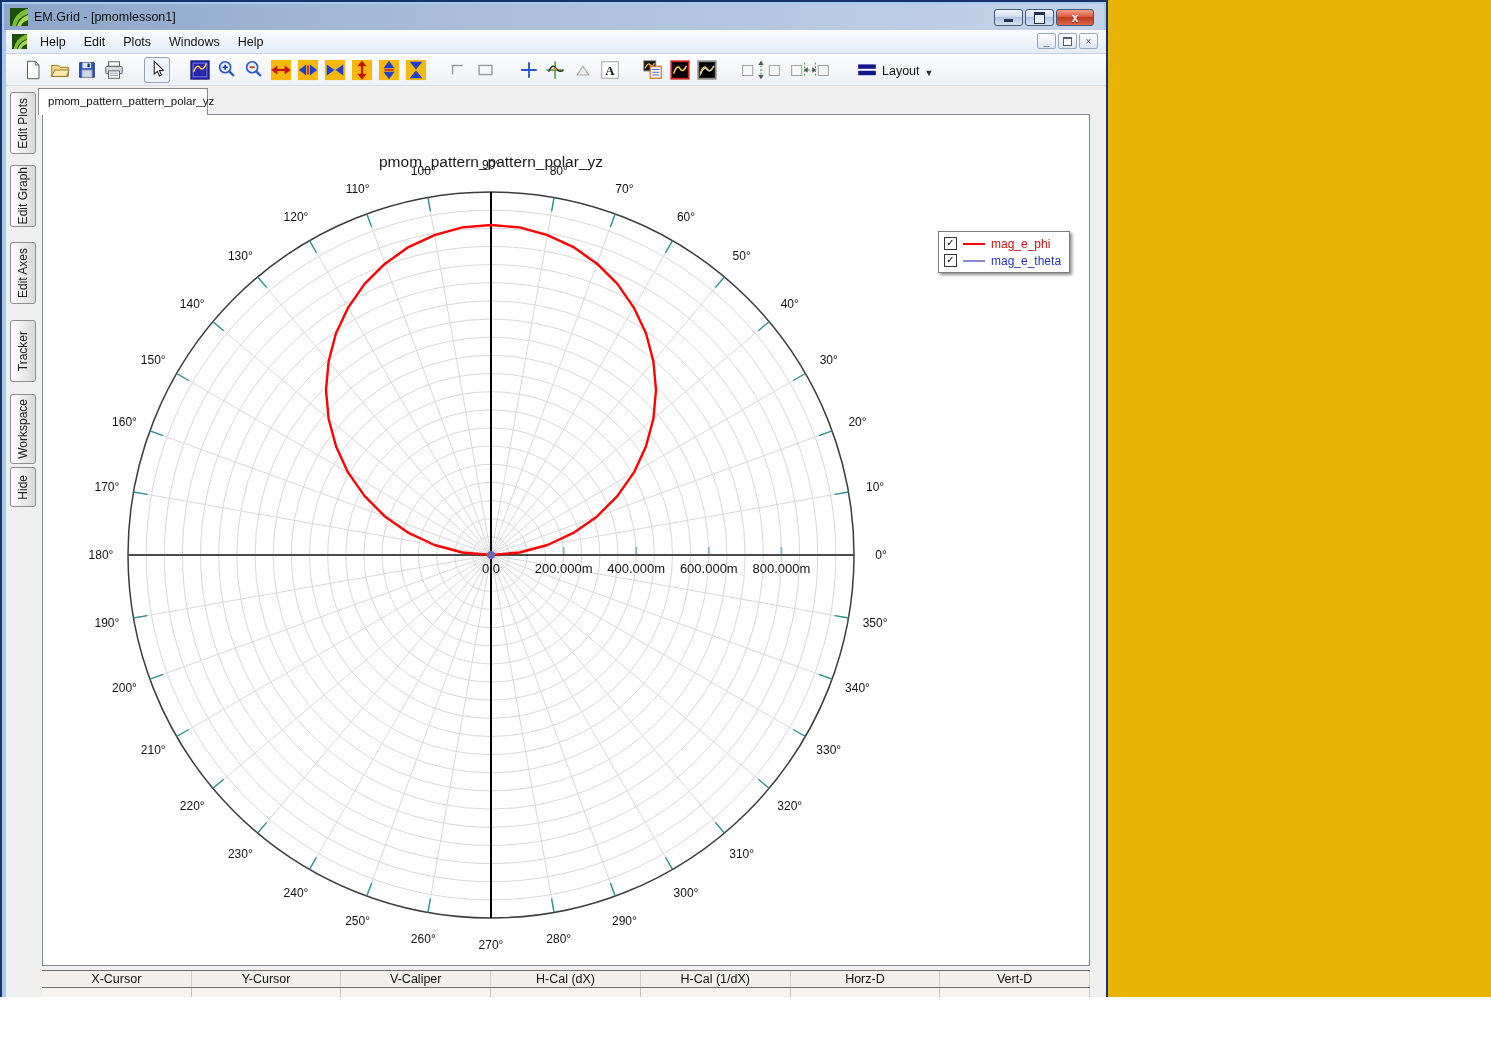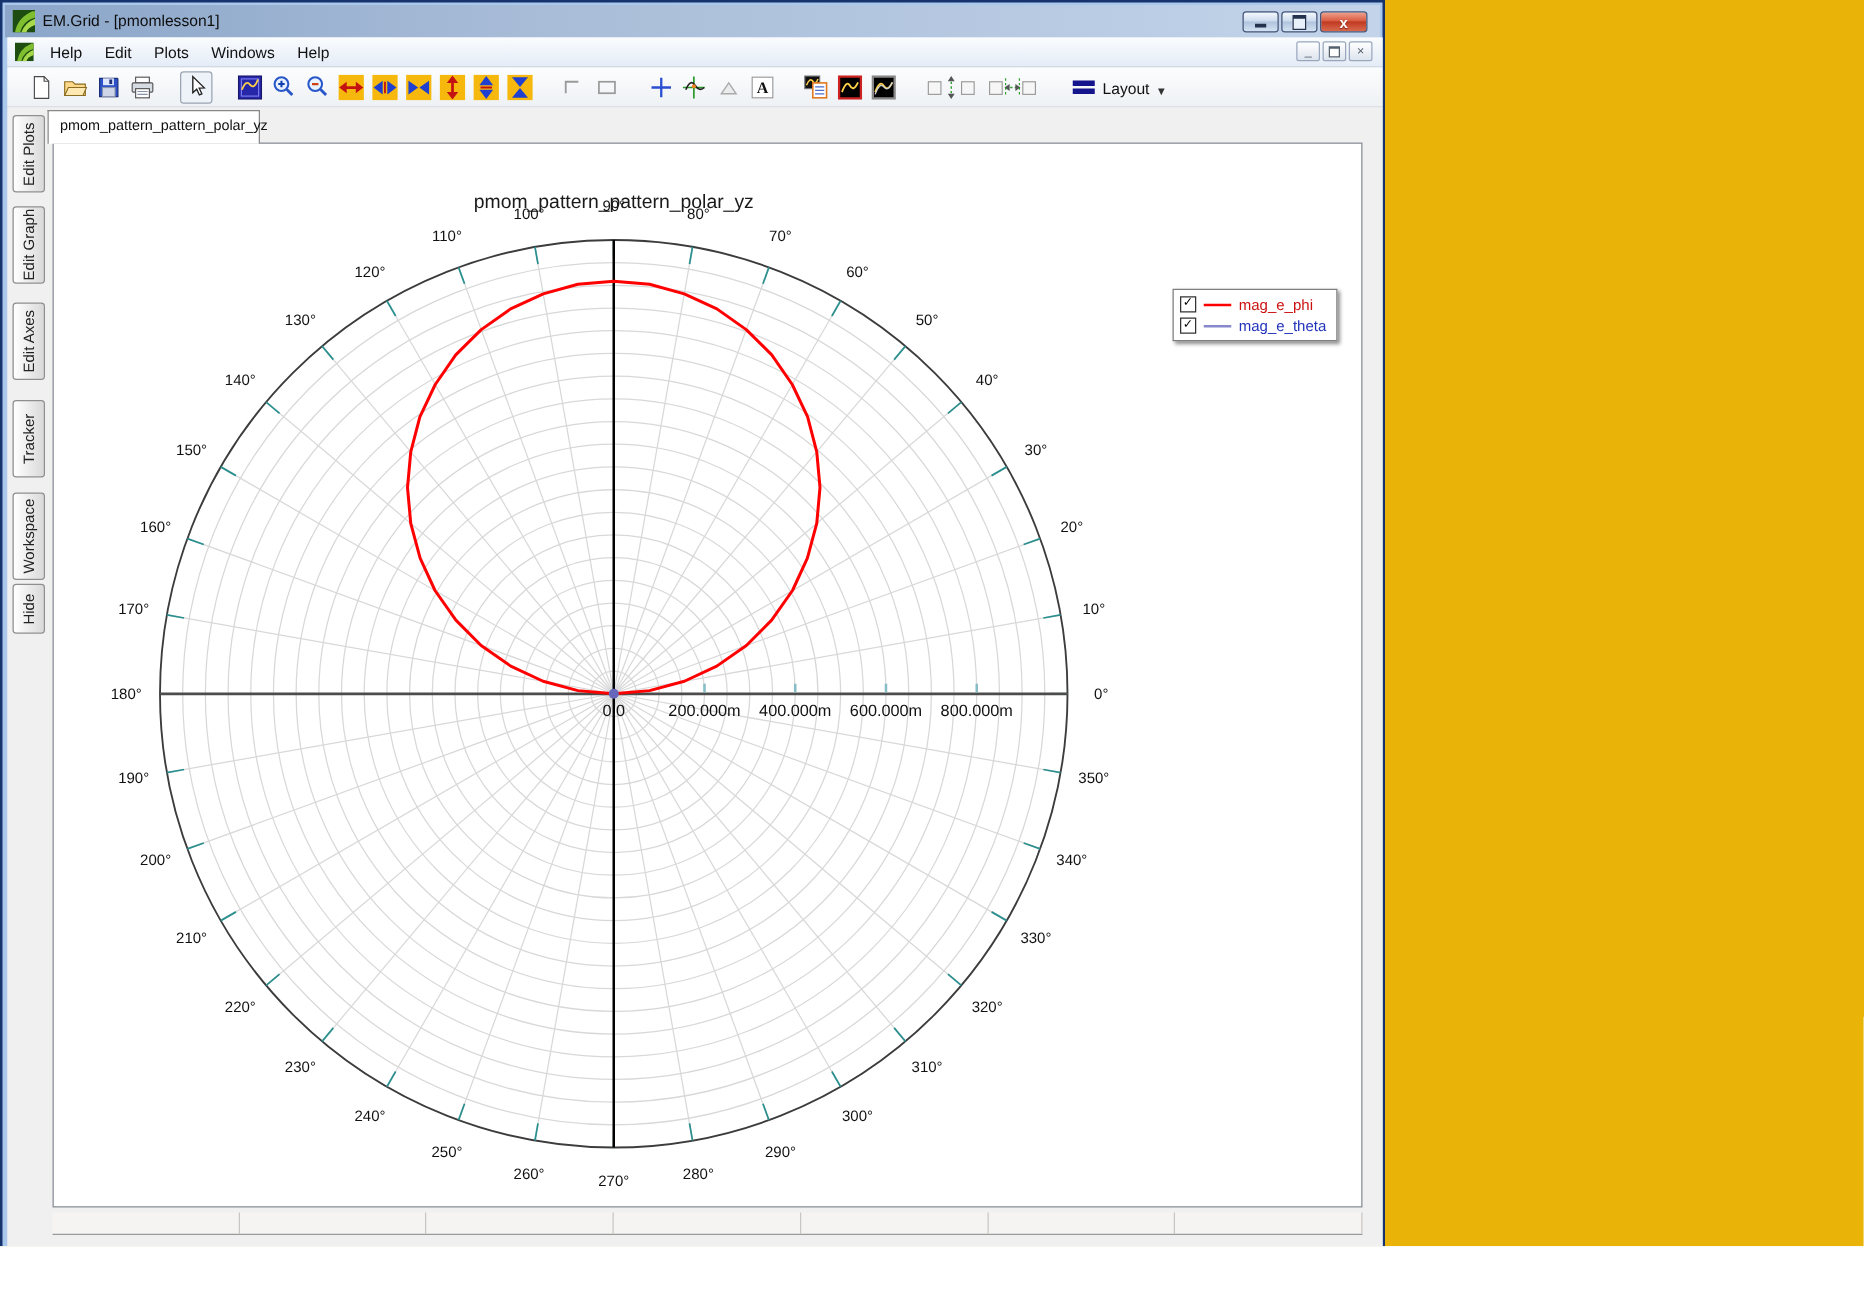--- a/index.html
+++ b/index.html
@@ -553,20 +553,29 @@
               </div>
               <div class="legend-row">
                 <div class="legend-check">✓</div>
                 <div class="legend-line" style="border-top-color: rgb(136, 136, 204);"></div>
                 <span class="legend-label" style="color: rgb(34, 51, 187); text-align: center;">mag_e_theta</span>
               </div>
             </div>
         </div>
 
         <div class="cursor-table">
+          <div class="cursor-head" id="cursor-head">
+              <div>X-Cursor</div>
+              <div>Y-Cursor</div>
+              <div>V-Caliper</div>
+              <div>H-Cal (dX)</div>
+              <div>H-Cal (1/dX)</div>
+              <div>Horz-D</div>
+              <div>Vert-D</div>
+            </div>
           <div class="cursor-vals" id="cursor-vals">
               <div></div>
               <div></div>
               <div></div>
               <div></div>
               <div></div>
               <div></div>
               <div></div>
             </div>
         </div>

